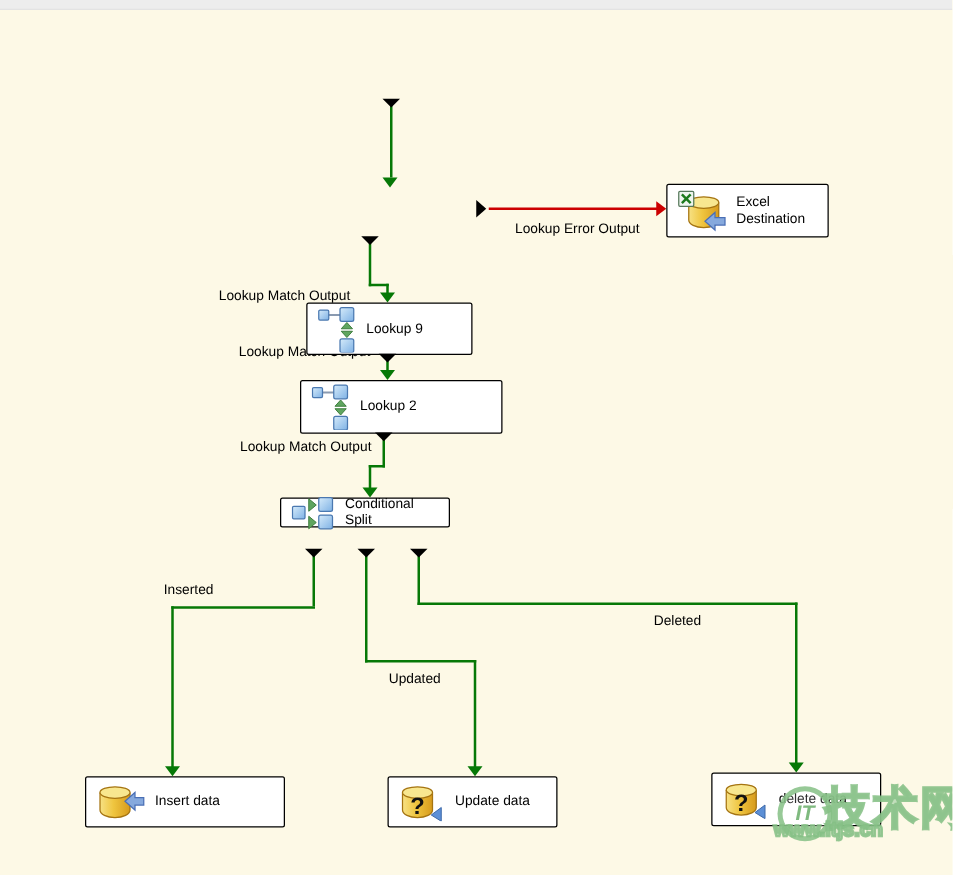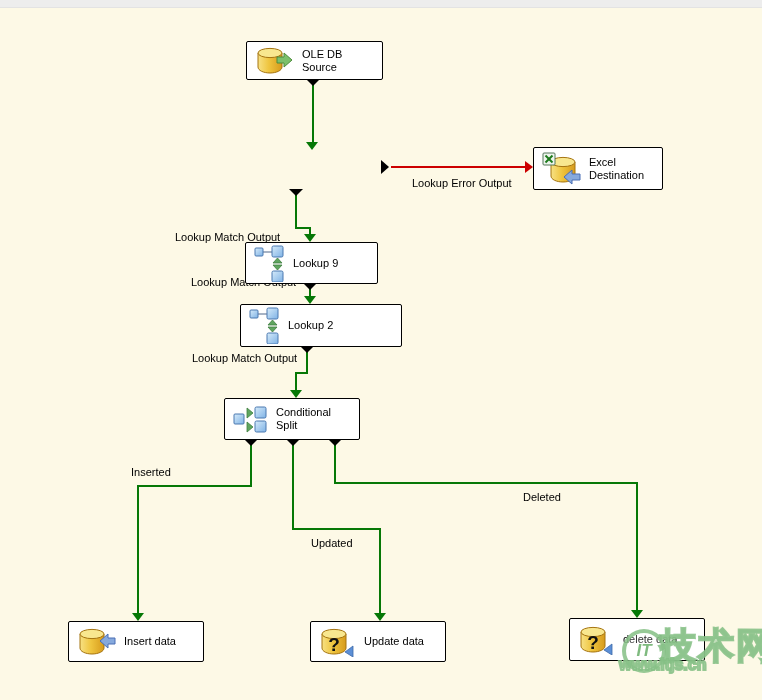--- a/index.html
+++ b/index.html
@@ -102,27 +102,20 @@
   <div class="tab-right" style="left:381px;top:160px"></div>
 
   <div class="edge-label" style="left:412px;top:177px">Lookup Error Output</div>
   <div class="edge-label" style="left:175px;top:231px">Lookup Match Output</div>
   <div class="edge-label" style="left:191px;top:276px">Lookup Match Output</div>
   <div class="edge-label" style="left:192px;top:352px">Lookup Match Output</div>
   <div class="edge-label" style="left:131px;top:466px">Inserted</div>
   <div class="edge-label" style="left:311px;top:537px">Updated</div>
   <div class="edge-label" style="left:523px;top:491px">Deleted</div>
 
-  <div class="node" style="left:246px;top:41px;width:137px;height:39px">
-    <svg class="icon" width="40" height="30" viewBox="0 0 40 30">
-      <use href="#cylinder"></use>
-      <polygon points="22,11 29,11 29,7 37,14 29,21 29,17 22,17" fill="#7CC06B" stroke="#4C8C3C" stroke-width="1"></polygon>
-    </svg>
-    <span class="lbl">OLE DB Source</span>
-  </div>
 
 
   <div class="node" style="left:533px;top:147px;width:130px;height:43px">
     <svg class="icon" width="40" height="34" viewBox="0 0 40 34">
       <g transform="translate(6,3)">
           <use href="#cylinder"></use>
         </g>
       <rect x="1" y="1" width="12" height="12" rx="1" fill="#EEF5EE" stroke="#55775A"></rect>
       <line x1="3.5" y1="3.5" x2="10.5" y2="10.5" stroke="#1C7A1C" stroke-width="2"></line>
       <line x1="10.5" y1="3.5" x2="3.5" y2="10.5" stroke="#1C7A1C" stroke-width="2"></line>
@@ -148,32 +141,32 @@
       <line x1="8" y1="7" x2="20" y2="7" stroke="#8A9AB0" stroke-width="1.5"></line>
       <rect x="1" y="3" width="8" height="8" rx="1" fill="url(#sqGrad)" stroke="#4A78B0"></rect>
       <rect x="18" y="1" width="11" height="11" rx="1.5" fill="url(#sqGrad)" stroke="#4A78B0"></rect>
       <polygon points="23.5,13 28,18 19,18" fill="#5FA55F" stroke="#3F7F3F" stroke-width=".8"></polygon>
       <polygon points="19,20 28,20 23.5,25" fill="#5FA55F" stroke="#3F7F3F" stroke-width=".8"></polygon>
       <rect x="18" y="26" width="11" height="11" rx="1.5" fill="url(#sqGrad)" stroke="#4A78B0"></rect>
     </svg>
     <span class="lbl">Lookup 2</span>
   </div>
 
-  <div class="node" style="left:224px;top:398px;width:136px;height:42px">
+  <div class="node" style="left:224px;top:398px;width:136px;height:24px">
     <svg class="icon" width="36" height="31" viewBox="0 0 36 31">
       <rect x="1" y="10" width="10" height="10" rx="1" fill="url(#sqGrad)" stroke="#4A78B0"></rect>
       <polygon points="14,4 20,9 14,14" fill="#5FA55F" stroke="#3F7F3F" stroke-width=".8"></polygon>
       <rect x="22" y="3" width="11" height="11" rx="1.5" fill="url(#sqGrad)" stroke="#4A78B0"></rect>
       <polygon points="14,18 20,23 14,28" fill="#5FA55F" stroke="#3F7F3F" stroke-width=".8"></polygon>
       <rect x="22" y="17" width="11" height="11" rx="1.5" fill="url(#sqGrad)" stroke="#4A78B0"></rect>
     </svg>
     <span class="lbl">Conditional Split</span>
   </div>
 
-  <div class="node" style="left:68px;top:621px;width:136px;height:41px">
+  <div class="node" style="left:68px;top:621px;width:160px;height:41px">
     <svg class="icon" width="40" height="30" viewBox="0 0 40 30">
       <use href="#cylinder"></use>
       <polygon points="38,11 31,11 31,7 23,14 31,21 31,17 38,17" fill="#86A9DD" stroke="#4A6FB5" stroke-width="1"></polygon>
     </svg>
     <span class="lbl">Insert data</span>
   </div>
 
   <div class="node" style="left:310px;top:621px;width:136px;height:41px">
     <svg class="icon" width="38" height="30" viewBox="0 0 38 30">
       <use href="#cylinder"></use>

